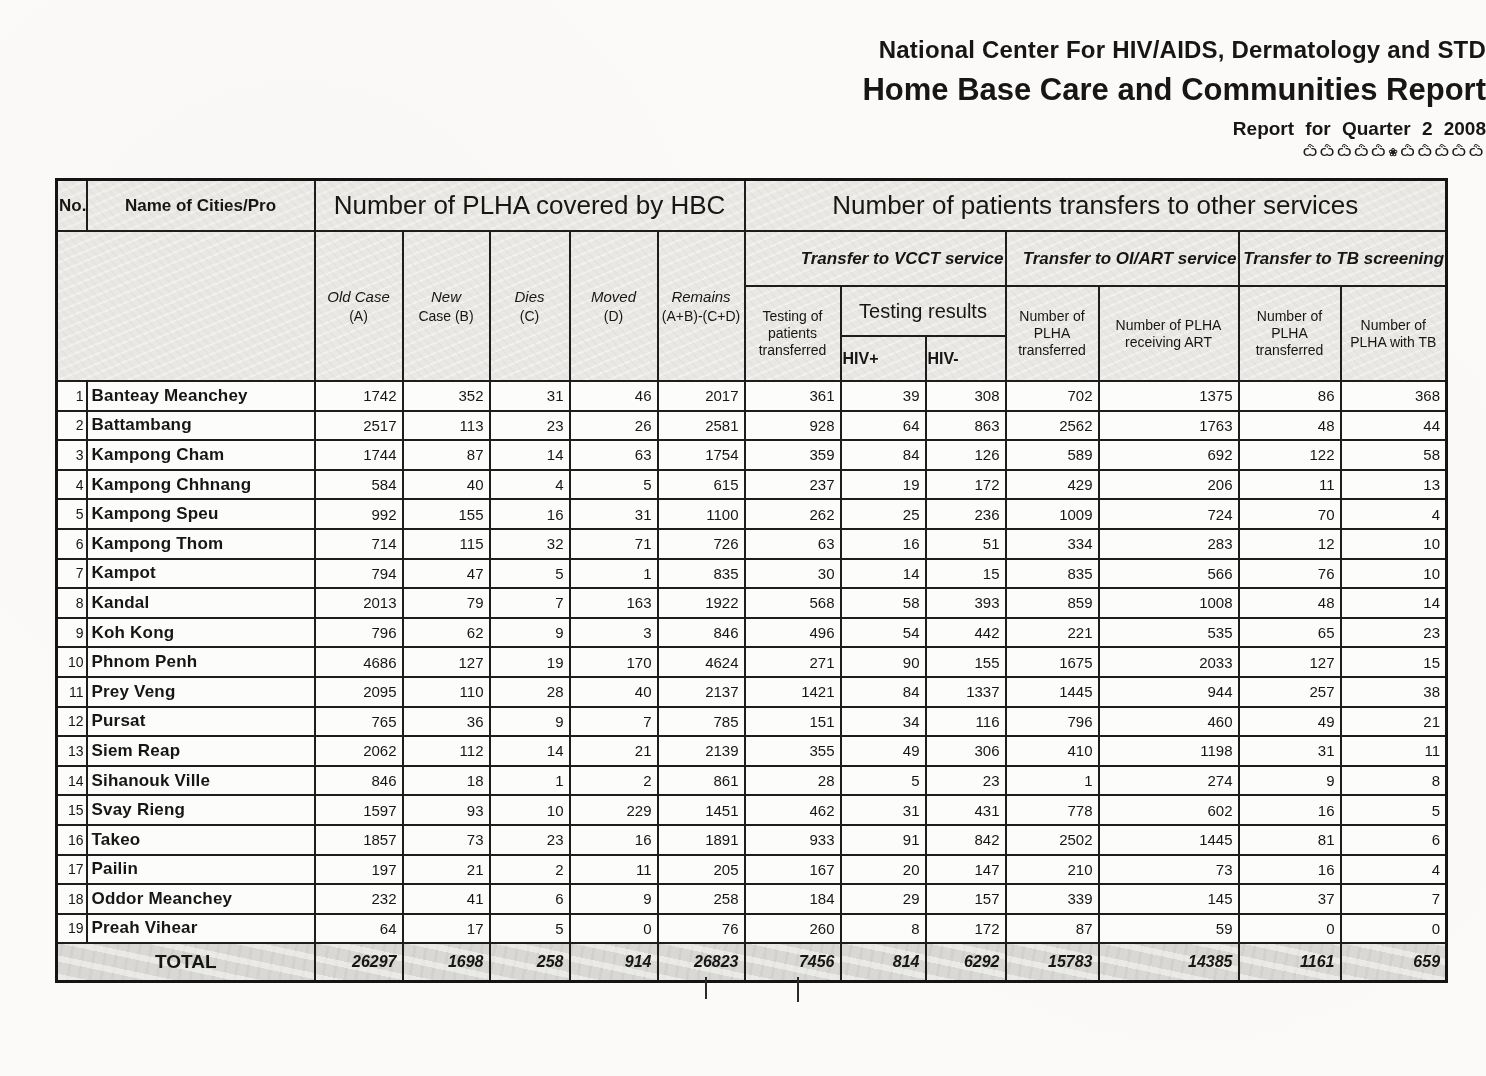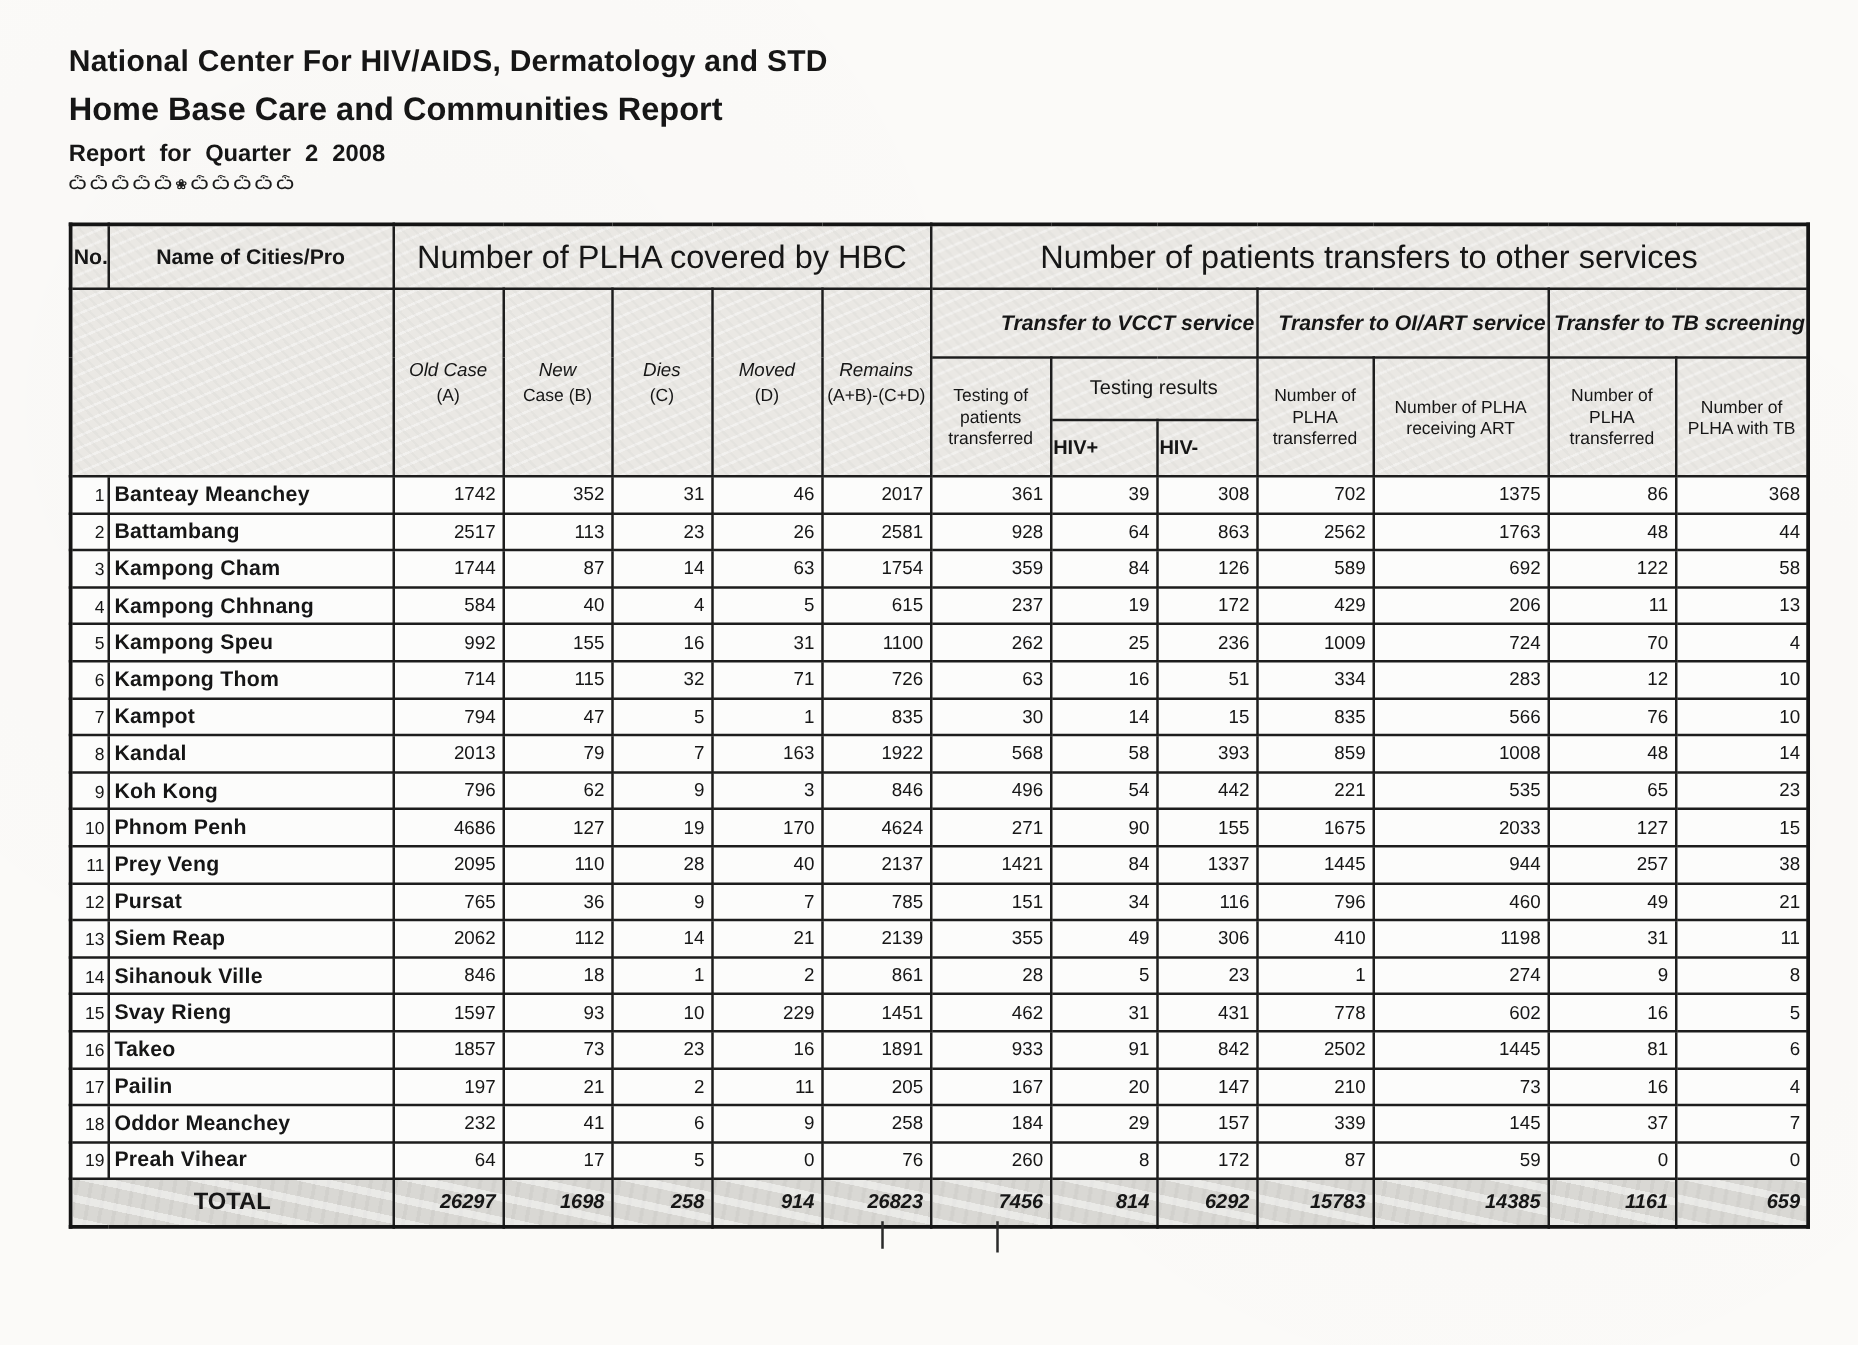--- a/index.html
+++ b/index.html
@@ -8,23 +8,23 @@
     background:#fbfaf8;
     font-family:"Liberation Sans", sans-serif;
     color:#161616;
     -webkit-font-smoothing:antialiased;
   }
   .sheet{position:relative;width:1486px;height:1076px;overflow:hidden;
     background:
       radial-gradient(circle at 20% 30%, rgba(0,0,0,0.012), transparent 40%),
       radial-gradient(circle at 80% 60%, rgba(0,0,0,0.012), transparent 40%),
       #fbfaf8;}
-  .titles{position:absolute;top:36px;left:55px;right:0;text-align:left;}
+  .titles{position:absolute;top:36px;left:55px;right:0;text-align:right;}
   .title1{font-size:24px;font-weight:bold;letter-spacing:0.2px;}
-  .title2{font-size:26px;font-weight:bold;margin-top:8px;}
+  .title2{font-size:31px;font-weight:bold;margin-top:8px;}
   .title3{font-size:19px;font-weight:bold;margin-top:10px;word-spacing:6px;}
   .ornament{font-size:11px;font-weight:bold;margin-top:6px;letter-spacing:3px;color:#1b1b1b;}
 
   table.report{
     position:absolute;top:178px;left:55px;width:1390px;
     border-collapse:collapse;table-layout:fixed;
     border:3px solid #141414;
     background:#fcfcfb;
   }
   th,td{border:2px solid #1d1d1d;overflow:hidden;}
@@ -124,21 +124,21 @@
         <th class="tex sub-it" rowspan="3">
           <div>Remains</div>
           <div class="l2">(A+B)-(C+D)</div>
         </th>
         <th class="tex group-it" colspan="3">Transfer to VCCT service</th>
         <th class="tex group-it" colspan="2">Transfer to OI/ART service</th>
         <th class="tex group-it" colspan="2">Transfer to TB screening</th>
       </tr>
       <tr class="h3">
         <th class="tex sub-sm" rowspan="2">Testing of patients transferred</th>
-        <th class="tex sub-sm" colspan="2" style="font-size:16px">Testing results</th>
+        <th class="tex sub-sm" colspan="2" style="font-size:20px">Testing results</th>
         <th class="tex sub-sm" rowspan="2">Number of PLHA transferred</th>
         <th class="tex sub-sm" rowspan="2">Number of PLHA receiving ART</th>
         <th class="tex sub-sm" rowspan="2">Number of PLHA transferred</th>
         <th class="tex sub-sm" rowspan="2">Number of PLHA with TB</th>
       </tr>
       <tr class="h4">
         <th class="tex hiv">HIV+</th>
         <th class="tex hiv">HIV-</th>
       </tr>
     </thead>

